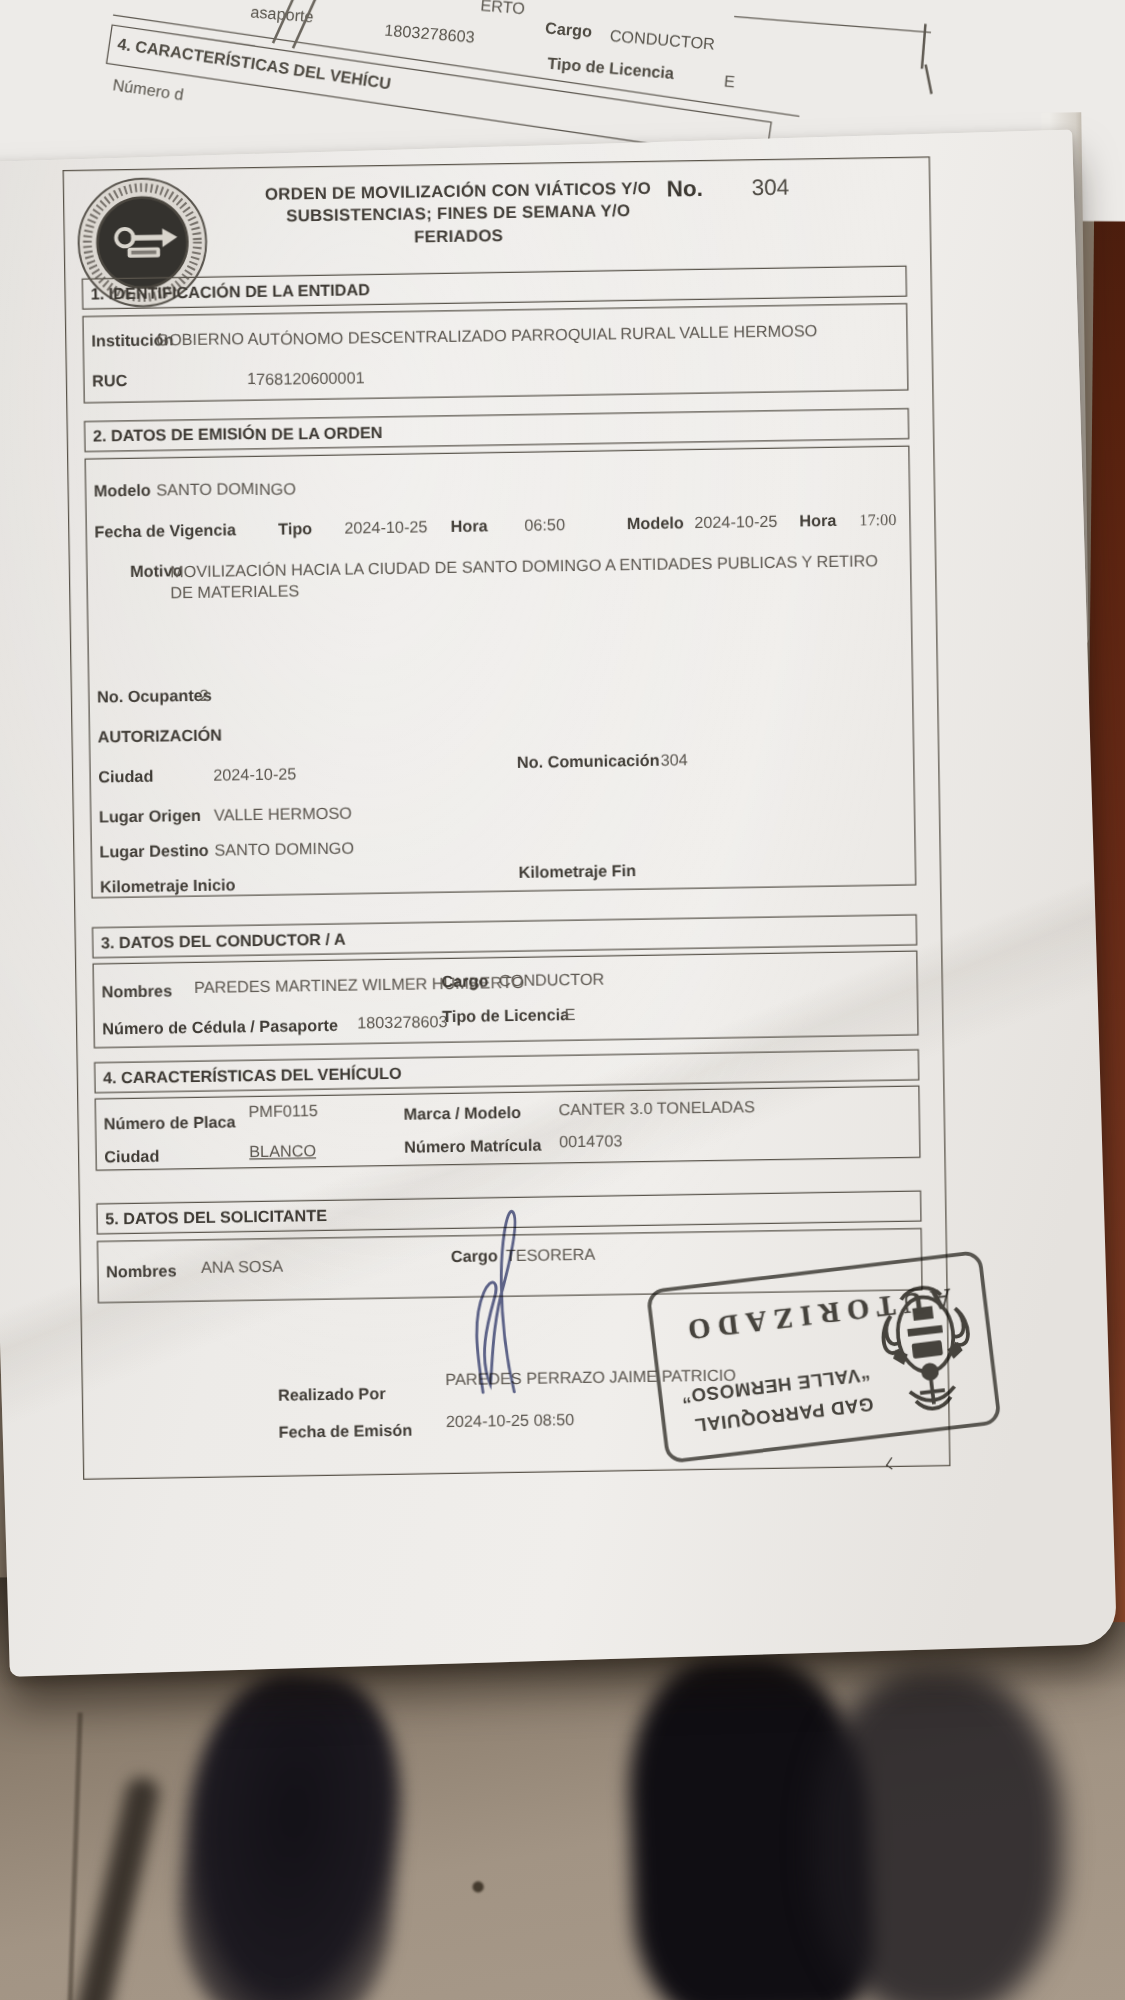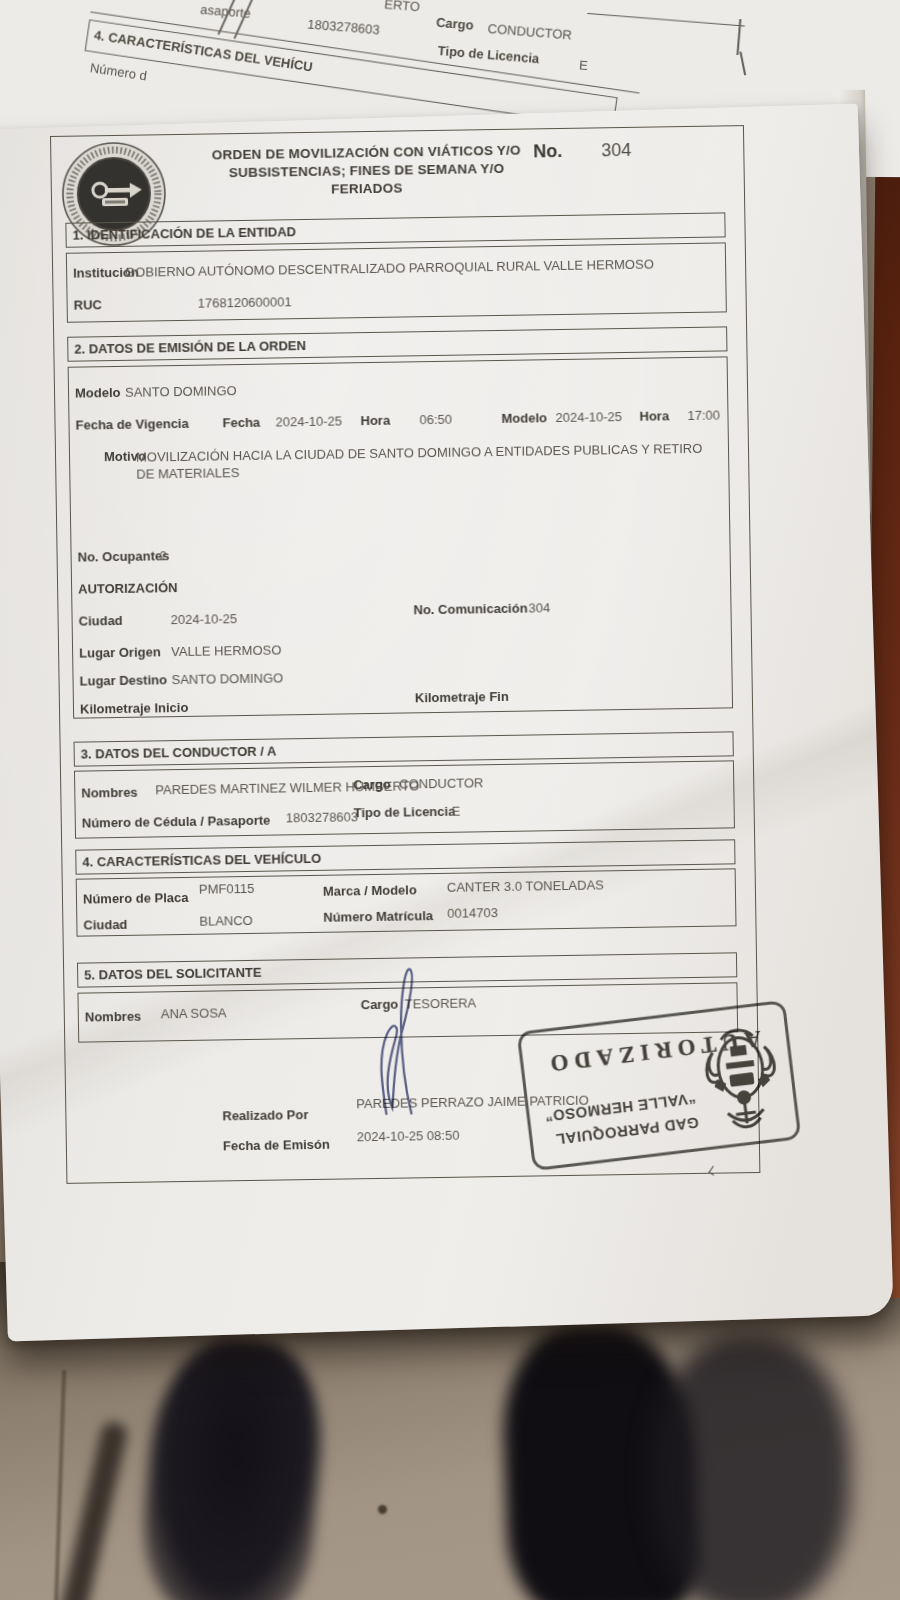--- a/index.html
+++ b/index.html
@@ -154,28 +154,28 @@
   </div>
 
   <div class="abs sech" style="top:200px;">
     <span>2. DATOS DE EMISIÓN DE LA ORDEN</span>
   </div>
   <div class="abs secb" style="top:230px;height:352px;">
     <span class="lbl" style="left:6px;top:18px;">Modelo</span>
     <span class="val" style="left:56px;top:18px;">SANTO DOMINGO</span>
 
     <span class="lbl" style="left:6px;top:50px;">Fecha de Vigencia</span>
-    <span class="lbl" style="left:153px;top:50px;">Fecha</span>
+    <span class="lbl" style="left:153px;top:50px;">Tipo</span>
     <span class="val" style="left:206px;top:50px;">2024-10-25</span>
     <span class="lbl" style="left:291px;top:50px;">Hora</span>
     <span class="val" style="left:350px;top:50px;">06:50</span>
     <span class="lbl" style="left:432px;top:50px;">Modelo</span>
     <span class="val" style="left:486px;top:50px;">2024-10-25</span>
     <span class="lbl" style="left:570px;top:50px;">Hora</span>
-    <span class="val" style="left:618px;top:50px;">17:00</span>
+    <span class="val" style="left:618px;top:50px;font-family:Liberation Serif, serif;">17:00</span>
 
     <span class="lbl" style="left:6px;top:82px;padding-left:28px;">Motivo</span>
     <span class="val wrapval" style="left:66px;top:82px;width:568px;">MOVILIZACIÓN HACIA LA CIUDAD DE SANTO DOMINGO A ENTIDADES PUBLICAS Y RETIRO DE MATERIALES</span>
 
     <span class="lbl" style="left:6px;top:182px;">No. Ocupantes</span>
     <span class="val" style="left:88px;top:182px;">2</span>
 
     <span class="lbl" style="left:6px;top:214px;">AUTORIZACIÓN</span>
 
     <span class="lbl" style="left:6px;top:246px;">Ciudad</span>
@@ -208,21 +208,21 @@
 
   <div class="abs sech" style="top:713px;">
     <span>4. CARACTERÍSTICAS DEL VEHÍCULO</span>
   </div>
   <div class="abs secb" style="top:742px;height:58px;">
     <span class="lbl" style="left:6px;top:12px;">Número de Placa</span>
     <span class="val" style="left:122px;top:4px;">PMF0115</span>
     <span class="lbl" style="left:246px;top:8px;">Marca / Modelo</span>
     <span class="val" style="left:370px;top:6px;">CANTER 3.0 TONELADAS</span>
     <span class="lbl" style="left:6px;top:38px;">Ciudad</span>
-    <span class="val" style="left:122px;top:36px;">BLANCO</span>
+    <span class="val" style="left:122px;top:36px;text-decoration:underline;">BLANCO</span>
     <span class="lbl" style="left:246px;top:34px;">Número Matrícula</span>
     <span class="val" style="left:370px;top:32px;">0014703</span>
   </div>
 
   <div class="abs sech" style="top:826px;">
     <span>5. DATOS DEL SOLICITANTE</span>
   </div>
   <div class="abs secb" style="top:856px;height:50px;">
     <span class="lbl" style="left:6px;top:16px;">Nombres</span>
     <span class="val" style="left:82px;top:14px;">ANA SOSA</span>

